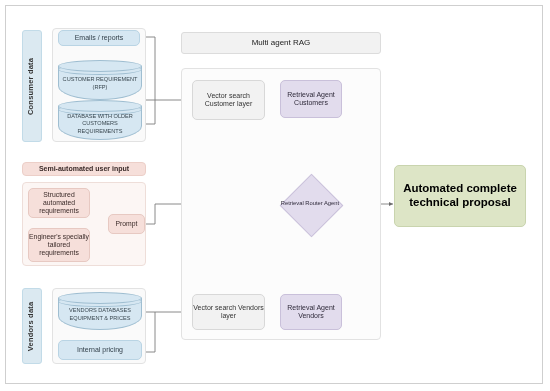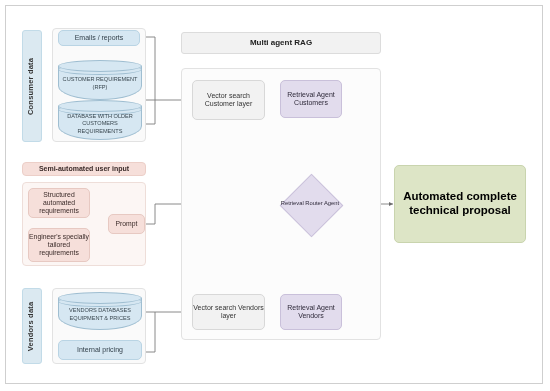--- a/index.html
+++ b/index.html
@@ -45,21 +45,21 @@
   
   .pink-title{background:#f6dfda;border:1px solid #eccfc8;border-radius:4px;
     font-size:7px;font-weight:bold;color:#3a2a28;}
   .pink-box{background:#f6dfda;border:1px solid #e7c9c2;border-radius:5px;
     font-size:6.8px;color:#3a2a28;}
 
   
   .grey-box{background:#f2f2f2;border:1px solid #d8d8d8;border-radius:5px;
     font-size:7px;color:#333;}
   .header-box{background:#f2f2f2;border:1px solid #dcdcdc;border-radius:3px;
-    font-size:8px;font-weight:bold;color:#222;}
+    font-size:8px;font-weight:normal;color:#222;}
 
   
   .purple-box{background:#e2dced;border:1px solid #c9c0da;border-radius:5px;
     font-size:7px;color:#2f2a3a;}
 
   
   .green-box{background:#dde5c6;border:1px solid #c9d4ae;border-radius:5px;
     font-size:11.5px;font-weight:bold;color:#000;}
 
   
@@ -198,17 +198,17 @@
   </div>
 
   <div class="node grey-box" style="left:192px;top:294px;width:73px;height:36px;">
     <span>Vector search Vendors layer</span>
   </div>
 
   <div class="node purple-box" style="left:280px;top:294px;width:62px;height:36px;">
     <span>Retrieval Agent Vendors</span>
   </div>
 
-  <div class="node green-box" style="left:394px;top:165px;width:132px;height:78px;padding:0 8px;">
+  <div class="node green-box" style="left:394px;top:165px;width:132px;height:62px;padding:0 8px;">
     <span>Automated complete technical proposal</span>
   </div>
 
 </div>
 
 </body></html>

